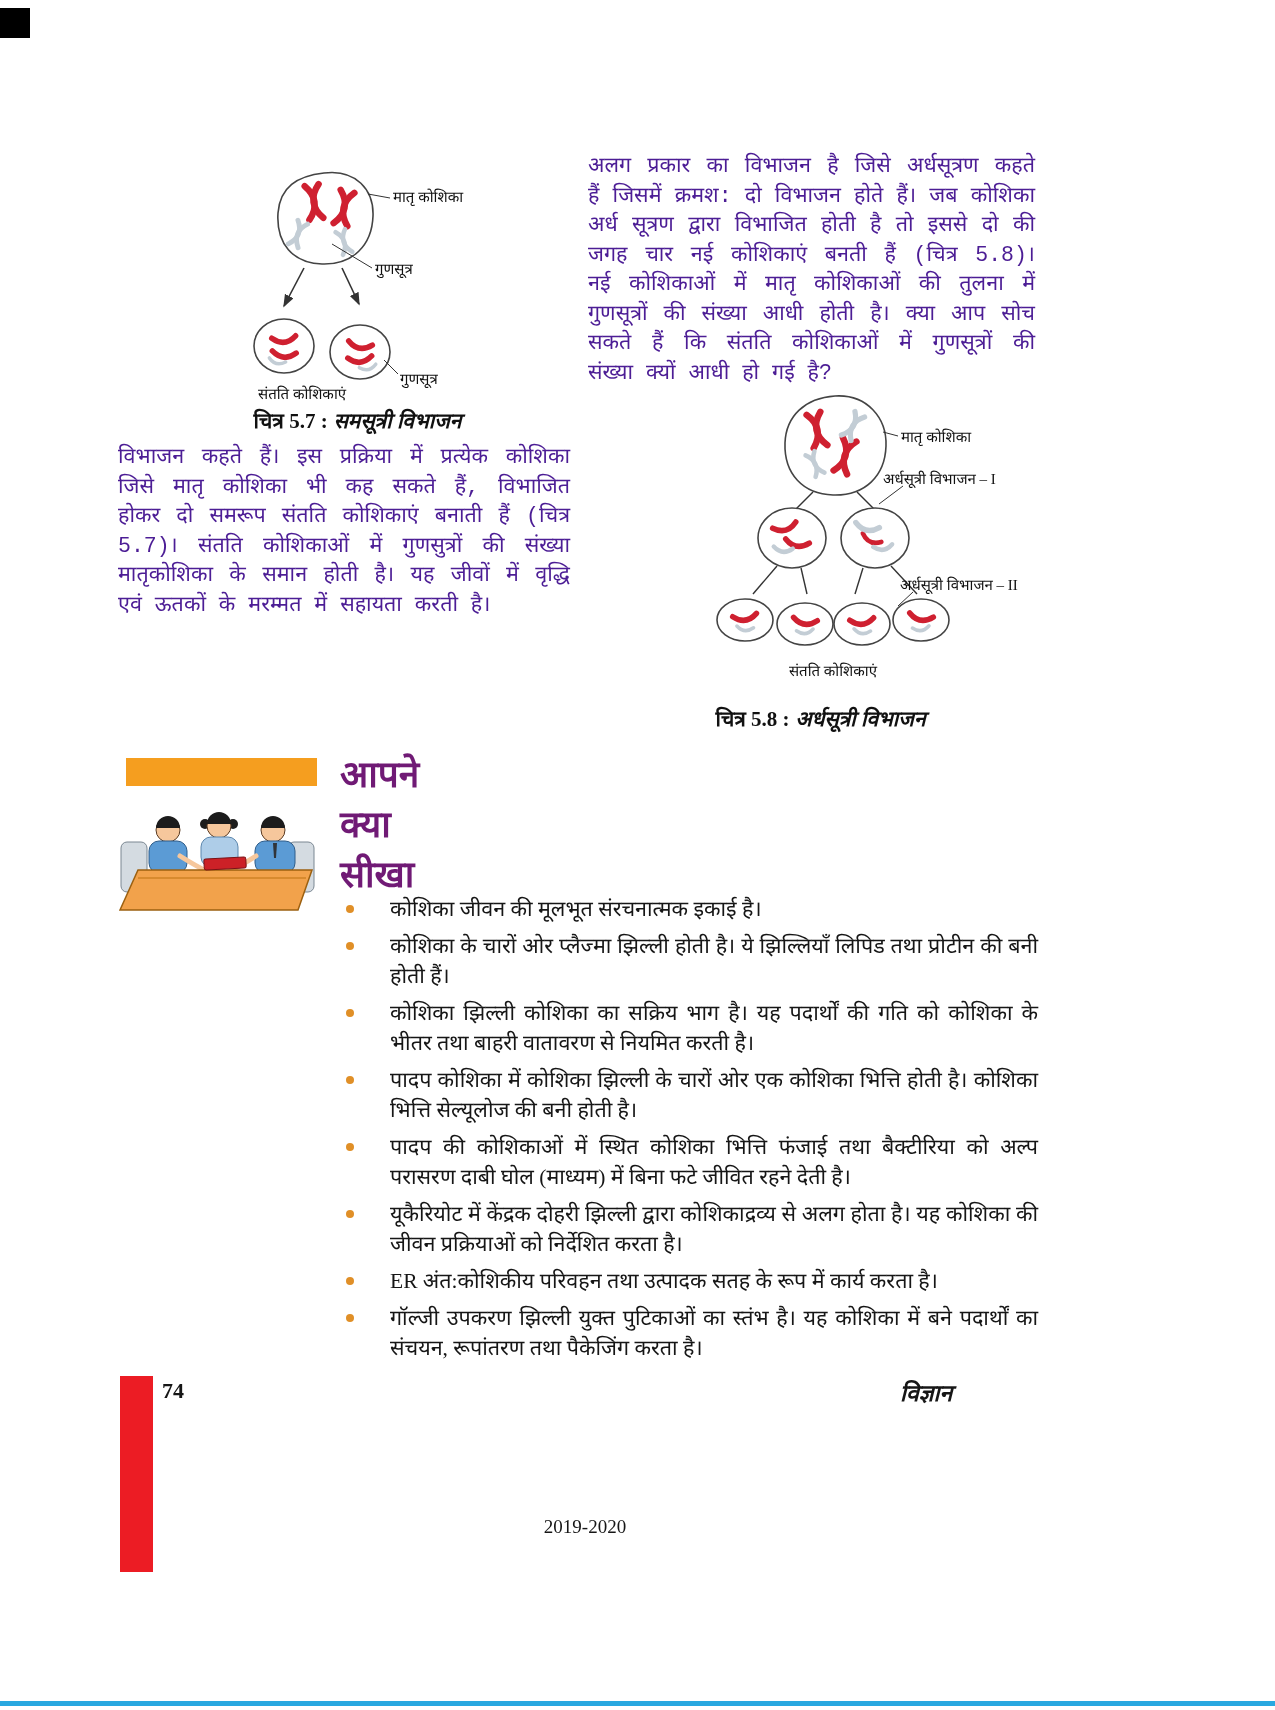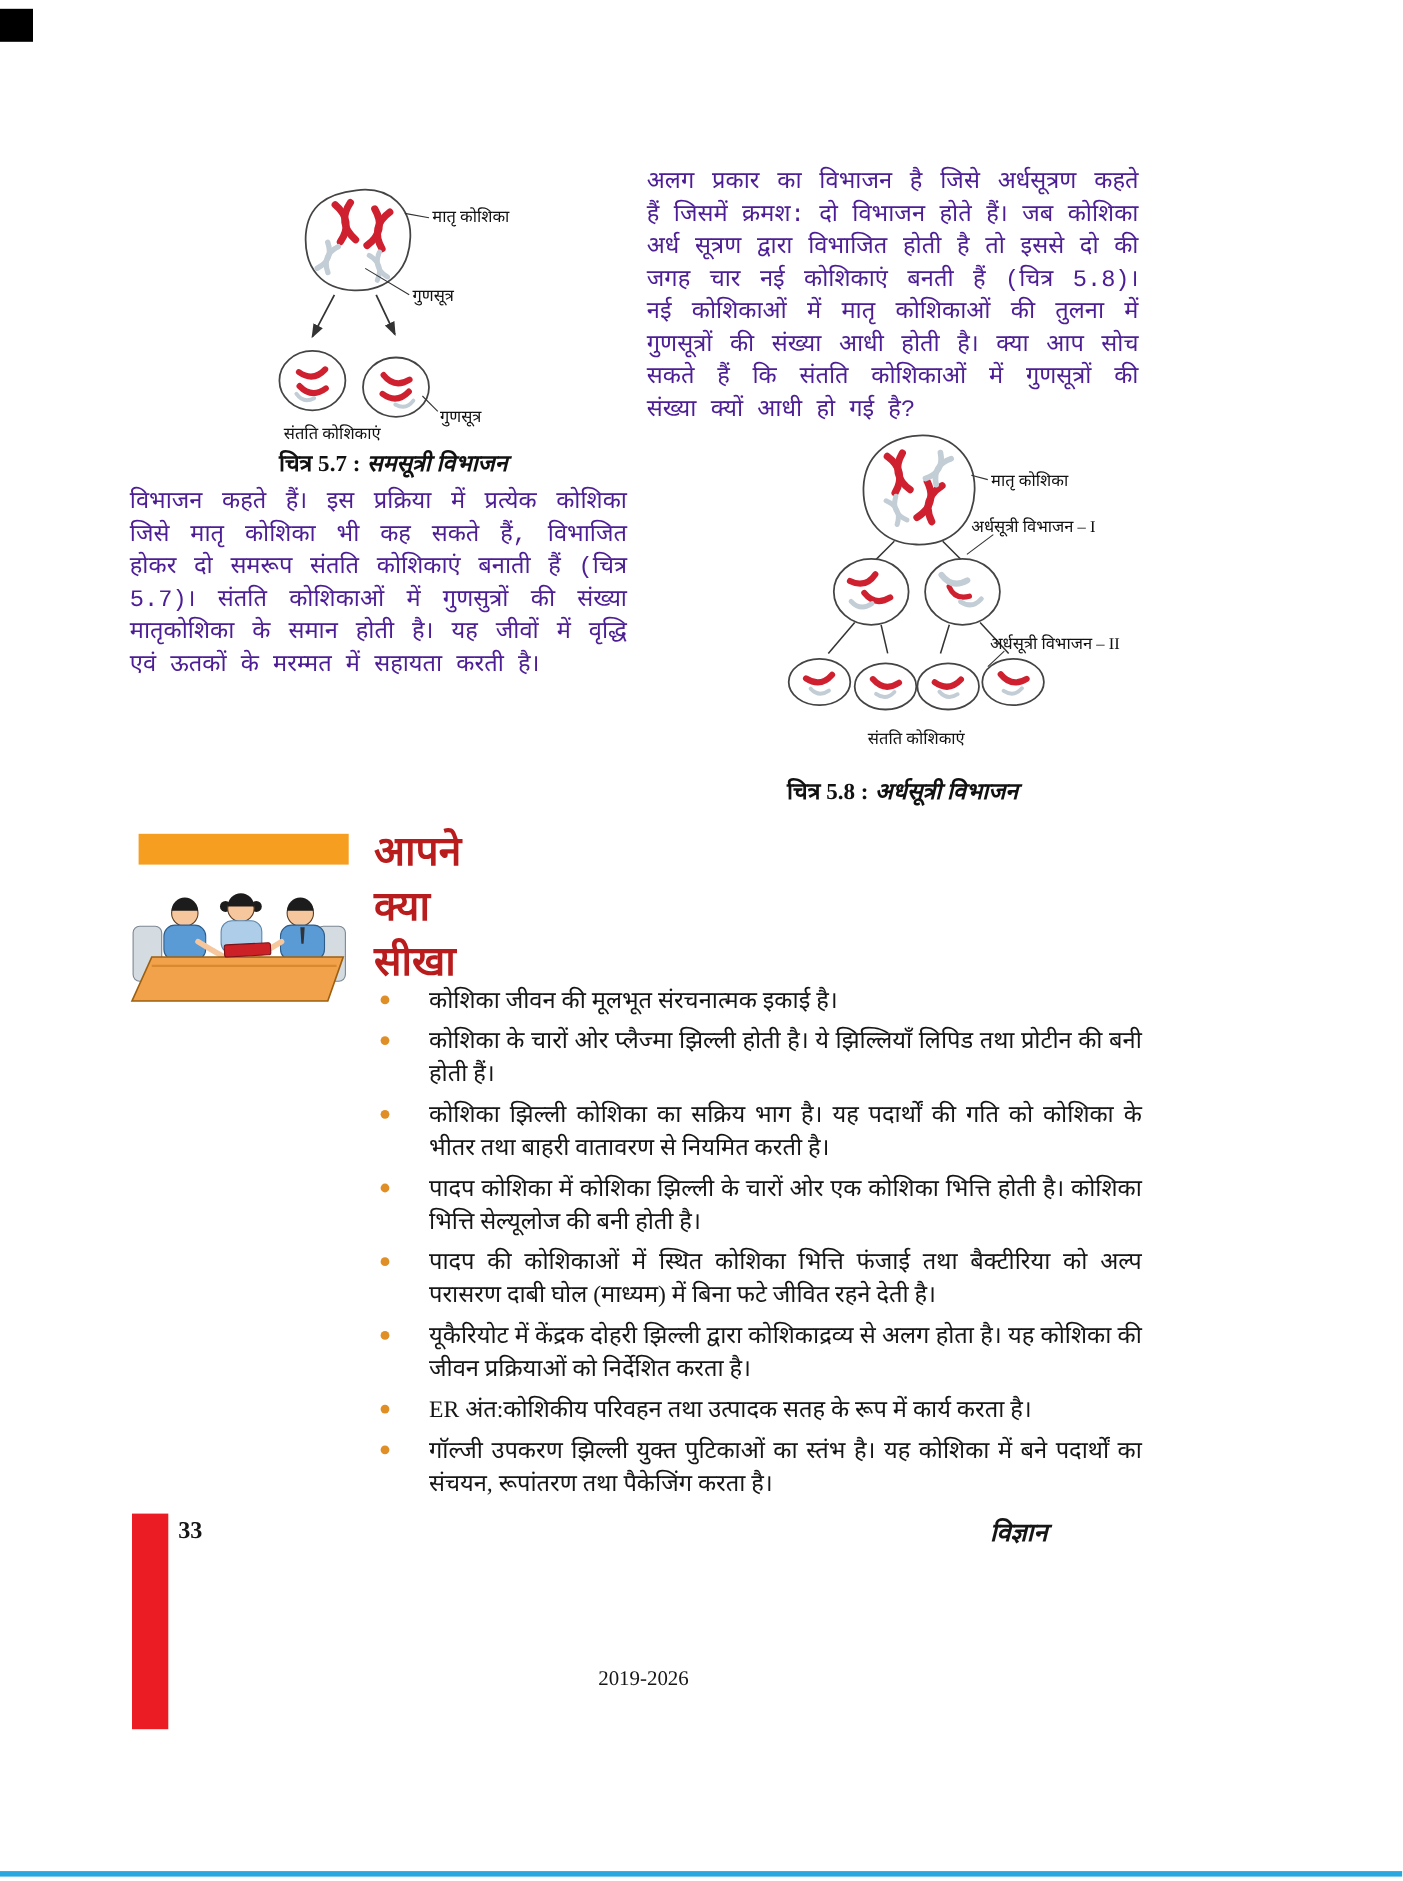--- a/index.html
+++ b/index.html
@@ -13,21 +13,21 @@
   .indent { text-indent:36px; }
 
   
   .figure svg { overflow:visible; display:block; }
   .fig-label { font-family:"Liberation Serif", serif; font-size:15px; fill:#111; }
   .fig-caption { font-size:21px; font-weight:bold; text-align:center; color:#111; }
   .fig-caption .cap-title { font-style:italic; margin-left:6px;text-align:right; }
 
   
   .orange-bar { background:#F59E1F; }
-  .learn-heading { font-size:37px; font-weight:bold; color:#b91c1c; line-height:50px; }
+  .learn-heading { font-size:37px; font-weight:bold; color:#701a75; line-height:50px; }
   .bullets { list-style:none; }
   .bullets li { position:relative; padding-left:50px; margin-bottom:7px;
                 font-size:21.5px; line-height:30px; text-align:justify; }
   .bullets .dot { position:absolute; left:6px; top:11px; width:8px; height:8px;
                   border-radius:50%; background:#E08F27; }
 
   
   .page-num { font-size:22px; font-weight:bold; }
   .subject { font-size:23px; font-weight:bold; font-style:italic; }
   .year { font-size:19px; text-align:center; }
@@ -218,18 +218,18 @@
     <li><span class="dot"></span><span>कोशिका के चारों ओर प्लैज्मा झिल्ली होती है। ये झिल्लियाँ लिपिड तथा प्रोटीन की बनी होती हैं।</span></li>
     <li><span class="dot"></span><span>कोशिका झिल्ली कोशिका का सक्रिय भाग है। यह पदार्थों की गति को कोशिका के भीतर तथा बाहरी वातावरण से नियमित करती है।</span></li>
     <li><span class="dot"></span><span>पादप कोशिका में कोशिका झिल्ली के चारों ओर एक कोशिका भित्ति होती है। कोशिका भित्ति सेल्यूलोज की बनी होती है।</span></li>
     <li><span class="dot"></span><span>पादप की कोशिकाओं में स्थित कोशिका भित्ति फंजाई तथा बैक्टीरिया को अल्प परासरण दाबी घोल (माध्यम) में बिना फटे जीवित रहने देती है।</span></li>
     <li><span class="dot"></span><span>यूकैरियोट में केंद्रक दोहरी झिल्ली द्वारा कोशिकाद्रव्य से अलग होता है। यह कोशिका की जीवन प्रक्रियाओं को निर्देशित करता है।</span></li>
     <li><span class="dot"></span><span>ER अंत:कोशिकीय परिवहन तथा उत्पादक सतह के रूप में कार्य करता है।</span></li>
     <li><span class="dot"></span><span>गॉल्जी उपकरण झिल्ली युक्त पुटिकाओं का स्तंभ है। यह कोशिका में बने पदार्थों का संचयन, रूपांतरण तथा पैकेजिंग करता है।</span></li>
   </ul>
 
   <div class="abs red-bar" style="left:120px; top:1376px; width:33px; height:196px;"></div>
-  <div class="abs page-num" style="left:162px; top:1378px;">33</div>
+  <div class="abs page-num" style="left:162px; top:1378px;">74</div>
   <div class="abs subject" style="left:900px; top:1376px; width:135px;">विज्ञान</div>
-  <div class="abs year" style="left:0; top:1516px; width:1170px;">2019-2026</div>
+  <div class="abs year" style="left:0; top:1516px; width:1170px;">2019-2020</div>
   <div class="abs blue-line" style="left:0; top:1701px; width:1275px; height:5px;"></div>
 
 </div>
 
 </body></html>

